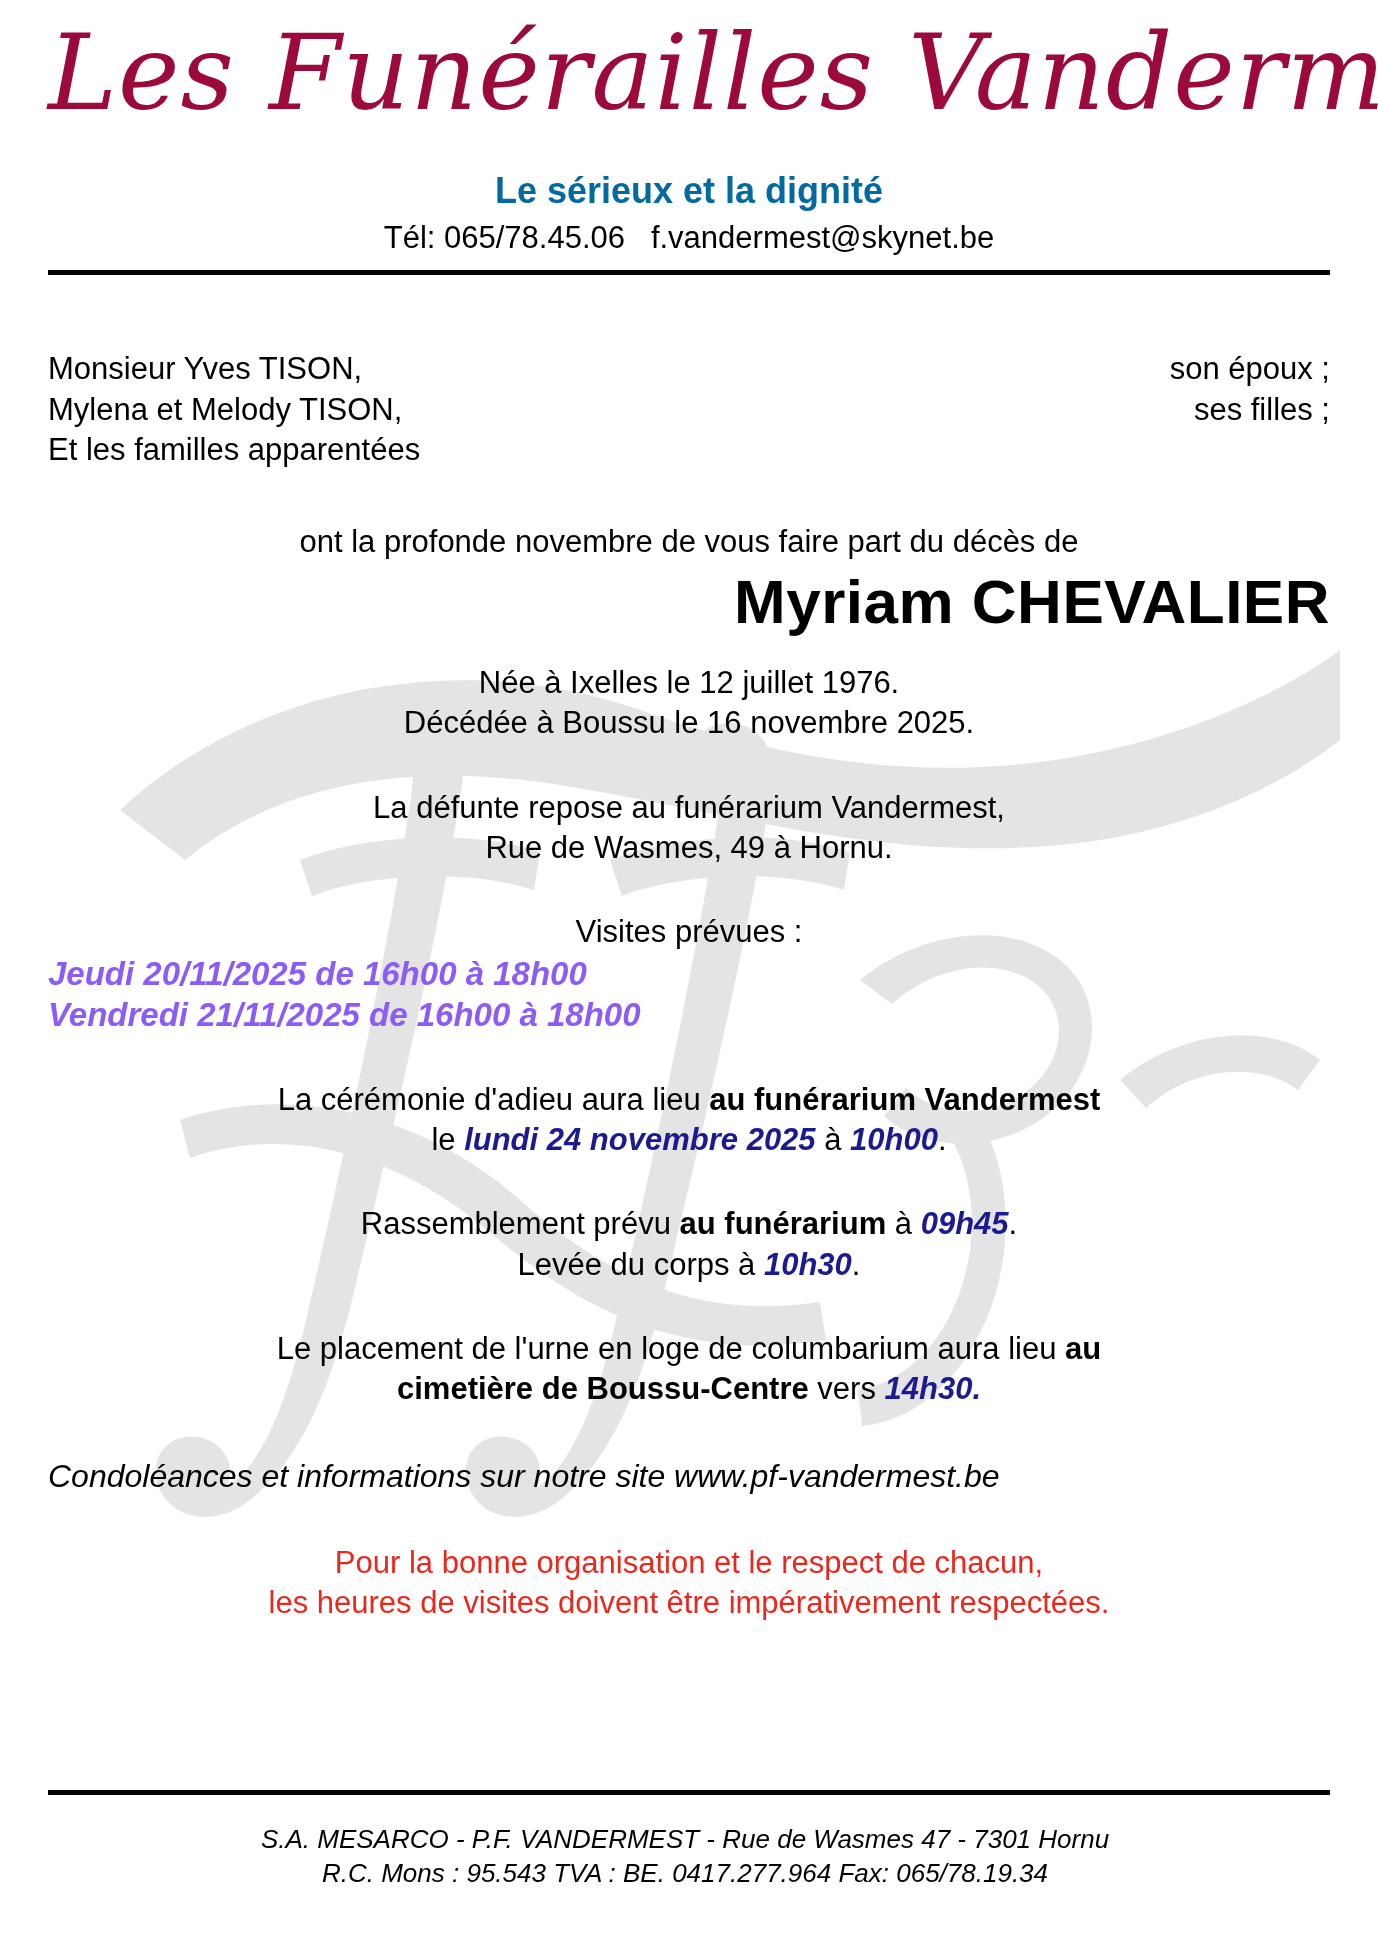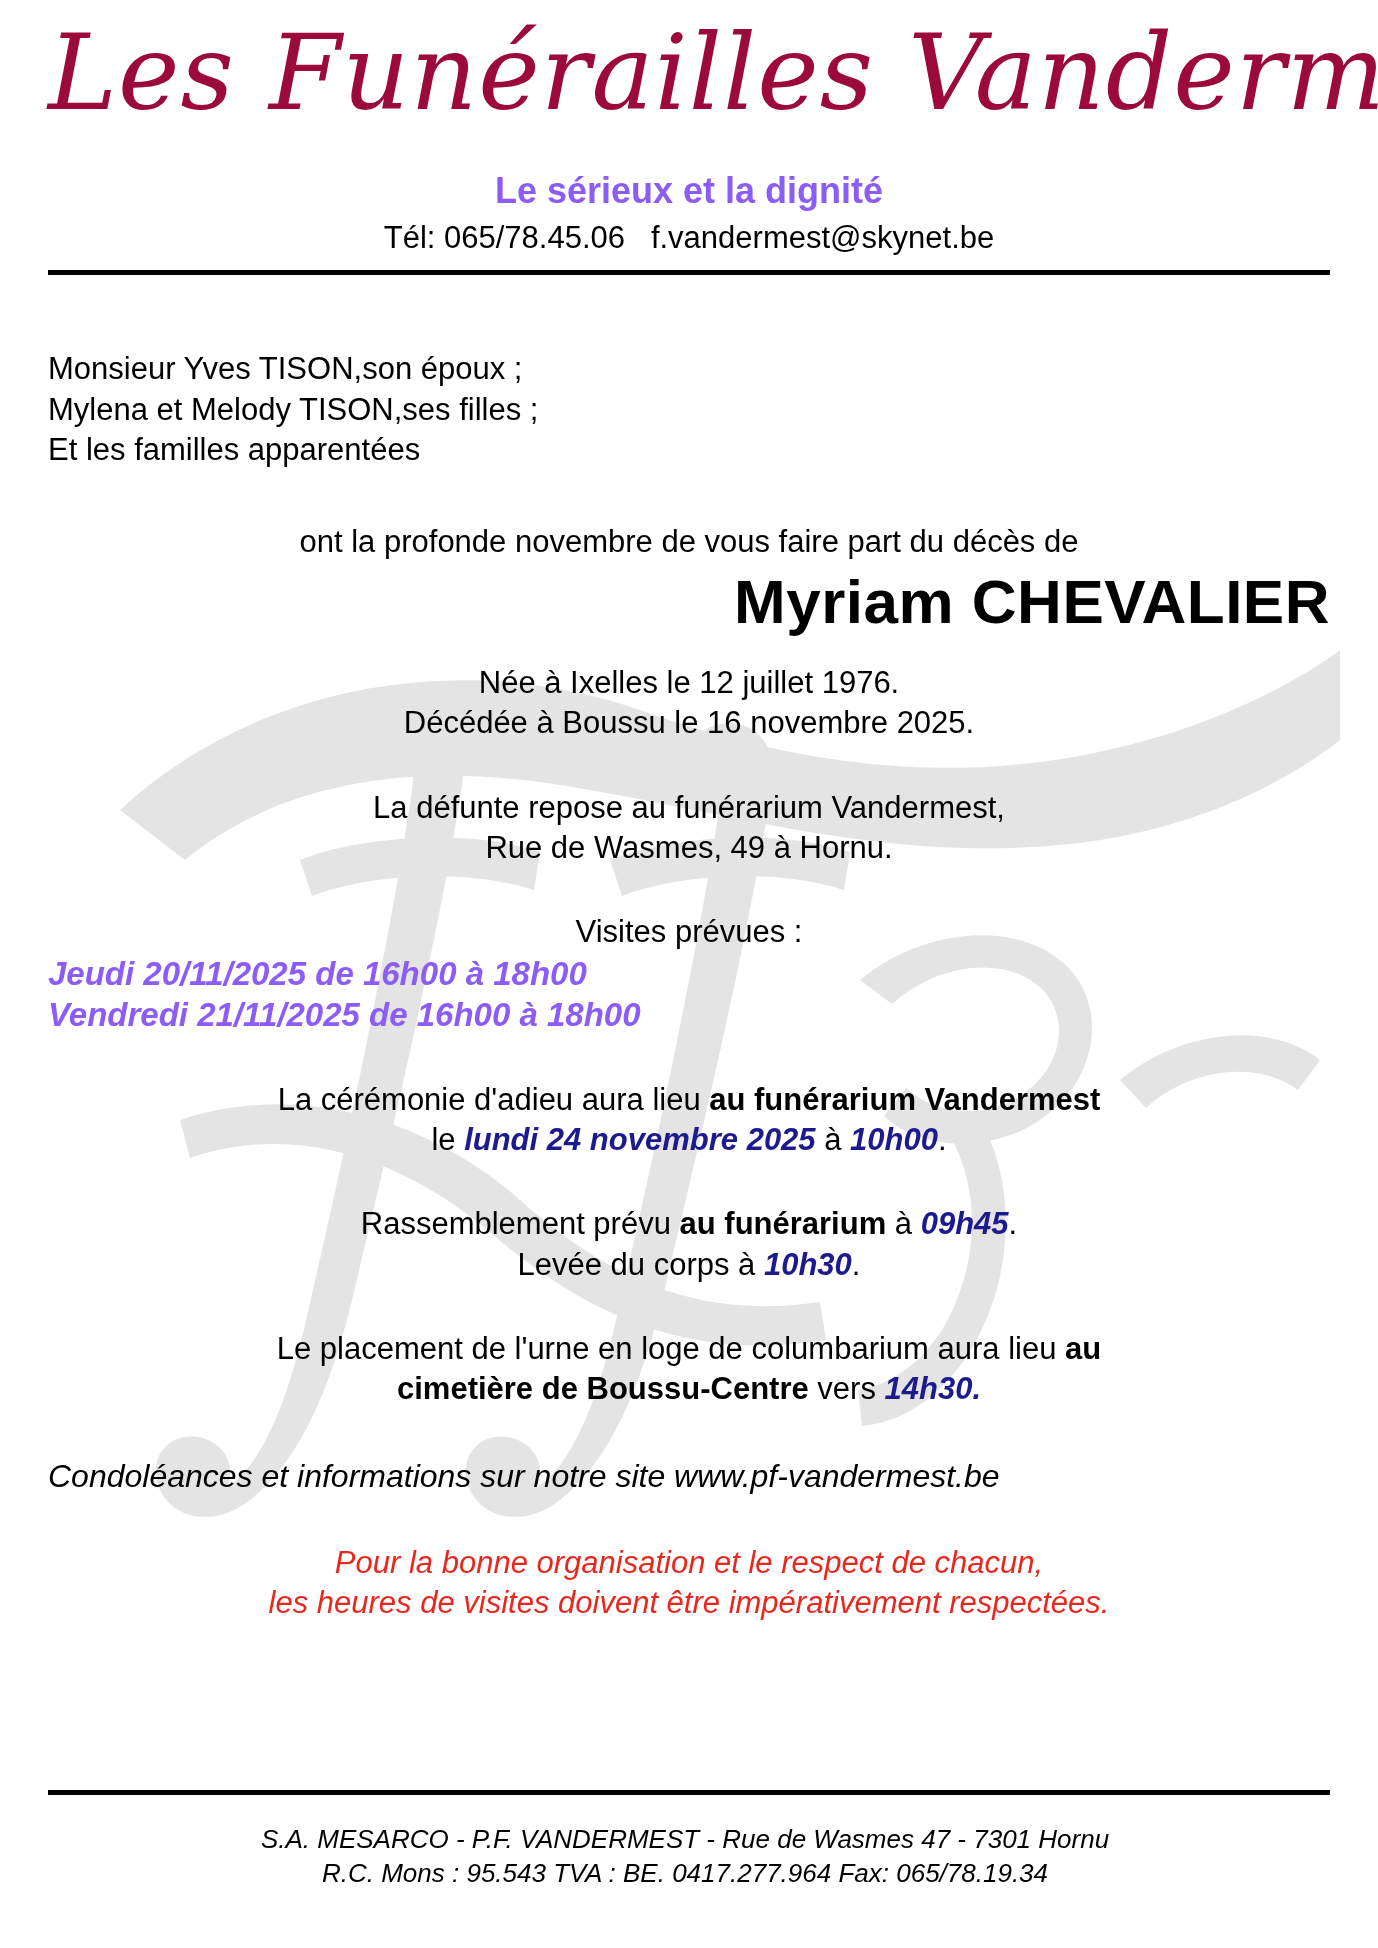--- a/index.html
+++ b/index.html
@@ -48,21 +48,21 @@
     line-height: 1.06;
     color: #9c0a3c;
     letter-spacing: 1px;
     white-space: nowrap;
   }
 
   .tagline {
     font-family: "Liberation Sans", sans-serif;
     font-weight: bold;
     font-size: 36px;
-    color: #8b5cf6;
+    color: #0369a1;
     margin-top: 42px;
   }
 
   .contact {
     font-size: 31px;
     color: #000000;
     margin-top: 8px;
     white-space: pre;
   }
 
@@ -81,20 +81,21 @@
     padding-top: 74px;
   }
 
   .family {
     font-size: 31px;
     line-height: 1.30;
   }
 
   .family-row {
     display: flex;
+    justify-content: space-between;
     align-items: baseline;
   }
 
   .family-row .rel { white-space: nowrap; }
 
   .intro {
     text-align: center;
     font-size: 31px;
     margin-top: 54px;
   }
@@ -153,21 +154,20 @@
 
   .condolences {
     font-size: 32px;
     font-style: italic;
     margin-top: 48px;
   }
 
   .warning {
     text-align: center;
     font-size: 31px;
-    font-style: italic;
     color: #e8281e;
     line-height: 1.30;
     margin-top: 48px;
   }
 
   
   .rule-bottom {
     position: absolute;
     left: 48px;
     right: 48px;

